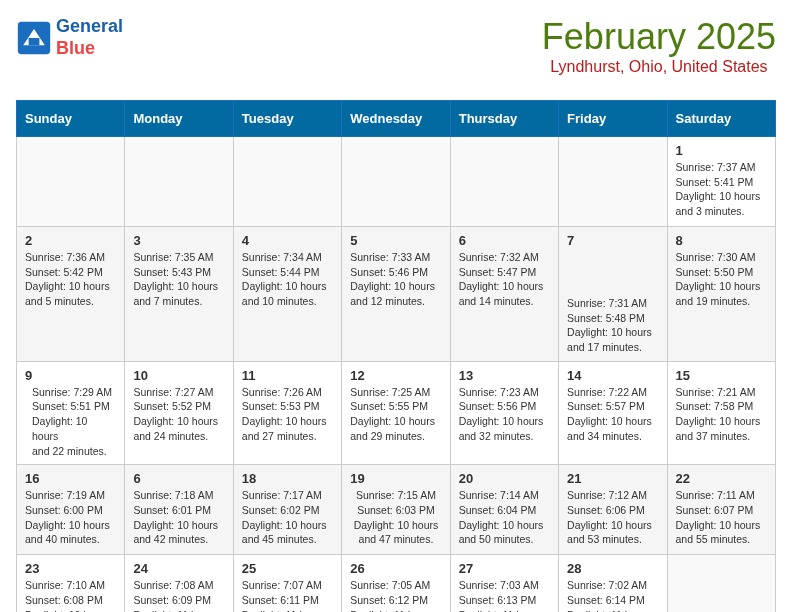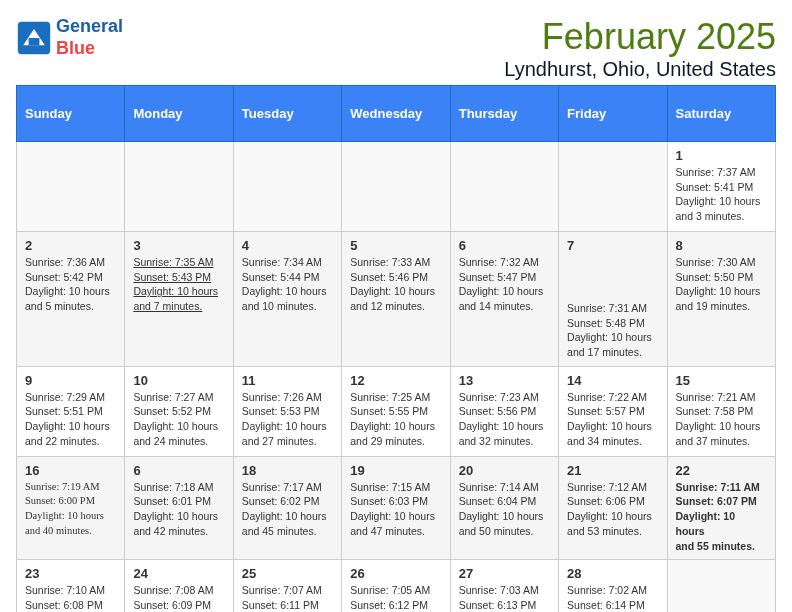--- a/index.html
+++ b/index.html
@@ -7,53 +7,54 @@
       font-family: Arial, sans-serif;
       background: #fff;
       width: 792px;
       min-height: 612px;
       padding: 16px;
     }
     .header {
       display: flex;
       justify-content: space-between;
       align-items: flex-start;
-      margin-bottom: 4px;
+      margin-bottom: 24px;
     }
     .logo {
       display: flex;
       align-items: center;
     }
     .logo-icon {
       width: 36px;
       height: 36px;
       margin-right: 4px;
     }
     .title-block {
       text-align: right;
     }
     .month-title {
       font-size: 36px;
       color: #4d7c0f;
       font-weight: normal;
     }
     .location {
-      font-size: 20px;
-      color: #0f172a;
+      font-size: 16px;
+      color: #b91c1c;
+      text-align: center;
     }
     table {
       width: 100%;
       border-collapse: collapse;
       table-layout: fixed;
     }
     thead tr th {
-      background: #3b82f6;
+      background: #0369a1;
       color: #fff;
       text-align: left;
-      padding: 20px 8px;
+      padding: 10px 8px;
       font-size: 13px;
       font-weight: bold;
       border: 1px solid #1a6dbf;
     }
     tbody tr td {
       border: 1px solid #ccc;
       vertical-align: top;
       padding: 6px 8px;
       height: 90px;
       font-size: 11px;
@@ -130,21 +131,21 @@
       <tr>
         <td>
           <span class="day-num">2</span>
           <div class="cell-info" style="white-space: pre-line;">Sunrise: 7:36 AM
 Sunset: 5:42 PM
 Daylight: 10 hours
 and 5 minutes.</div>
         </td>
         <td>
           <span class="day-num">3</span>
-          <div class="cell-info" style="white-space: pre-line; text-decoration: underline;">Sunrise: 7:35 AM
+          <div class="cell-info" style="white-space: pre-line;">Sunrise: 7:35 AM
 Sunset: 5:43 PM
 Daylight: 10 hours
 and 7 minutes.</div>
         </td>
         <td>
           <span class="day-num">4</span>
           <div class="cell-info" style="white-space: pre-line;">Sunrise: 7:34 AM
 Sunset: 5:44 PM
 Daylight: 10 hours
 and 10 minutes.</div>
@@ -174,21 +175,21 @@
           <span class="day-num">8</span>
           <div class="cell-info" style="white-space: pre-line;">Sunrise: 7:30 AM
 Sunset: 5:50 PM
 Daylight: 10 hours
 and 19 minutes.</div>
         </td>
       </tr>
       <tr>
         <td>
           <span class="day-num">9</span>
-          <div class="cell-info" style="white-space: pre-line;">Sunrise: 7:29 AM
+          <div class="cell-info" style="white-space: pre-line; margin-left: 7px;">Sunrise: 7:29 AM
 Sunset: 5:51 PM
 Daylight: 10 hours
 and 22 minutes.</div>
         </td>
         <td>
           <span class="day-num">10</span>
           <div class="cell-info" style="white-space: pre-line;">Sunrise: 7:27 AM
 Sunset: 5:52 PM
 Daylight: 10 hours
 and 24 minutes.</div>
@@ -225,63 +226,63 @@
           <span class="day-num">15</span>
           <div class="cell-info" style="white-space: pre-line;">Sunrise: 7:21 AM
 Sunset: 7:58 PM
 Daylight: 10 hours
 and 37 minutes.</div>
         </td>
       </tr>
       <tr>
         <td>
           <span class="day-num">16</span>
-          <div class="cell-info" style="white-space: pre-line; font-family: Liberation Serif, serif;">Sunrise: 7:19 AM
+          <div class="cell-info" style="white-space: pre-line;">Sunrise: 7:19 AM
 Sunset: 6:00 PM
 Daylight: 10 hours
 and 40 minutes.</div>
         </td>
         <td>
           <span class="day-num">6</span>
           <div class="cell-info" style="white-space: pre-line;">Sunrise: 7:18 AM
 Sunset: 6:01 PM
 Daylight: 10 hours
 and 42 minutes.</div>
         </td>
         <td>
           <span class="day-num">18</span>
           <div class="cell-info" style="white-space: pre-line;">Sunrise: 7:17 AM
 Sunset: 6:02 PM
 Daylight: 10 hours
 and 45 minutes.</div>
         </td>
         <td>
           <span class="day-num">19</span>
-          <div class="cell-info" style="white-space: pre-line;">Sunrise: 7:15 AM
+          <div class="cell-info" style="white-space: pre-line; text-align: center;">Sunrise: 7:15 AM
 Sunset: 6:03 PM
 Daylight: 10 hours
 and 47 minutes.</div>
         </td>
         <td>
           <span class="day-num">20</span>
           <div class="cell-info" style="white-space: pre-line;">Sunrise: 7:14 AM
 Sunset: 6:04 PM
 Daylight: 10 hours
 and 50 minutes.</div>
         </td>
         <td>
           <span class="day-num">21</span>
           <div class="cell-info" style="white-space: pre-line;">Sunrise: 7:12 AM
 Sunset: 6:06 PM
 Daylight: 10 hours
 and 53 minutes.</div>
         </td>
         <td>
           <span class="day-num">22</span>
-          <div class="cell-info" style="white-space: pre-line; font-weight: bold;">Sunrise: 7:11 AM
+          <div class="cell-info" style="white-space: pre-line;">Sunrise: 7:11 AM
 Sunset: 6:07 PM
 Daylight: 10 hours
 and 55 minutes.</div>
         </td>
       </tr>
       <tr>
         <td>
           <span class="day-num">23</span>
           <div class="cell-info" style="white-space: pre-line;">Sunrise: 7:10 AM
 Sunset: 6:08 PM

